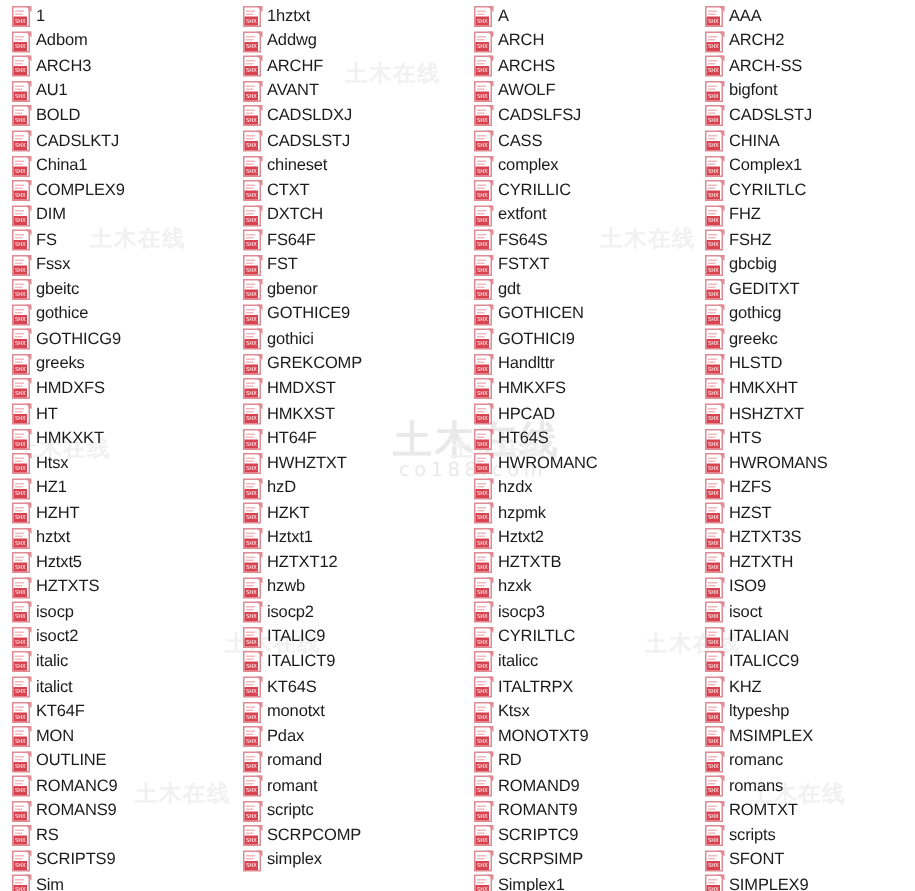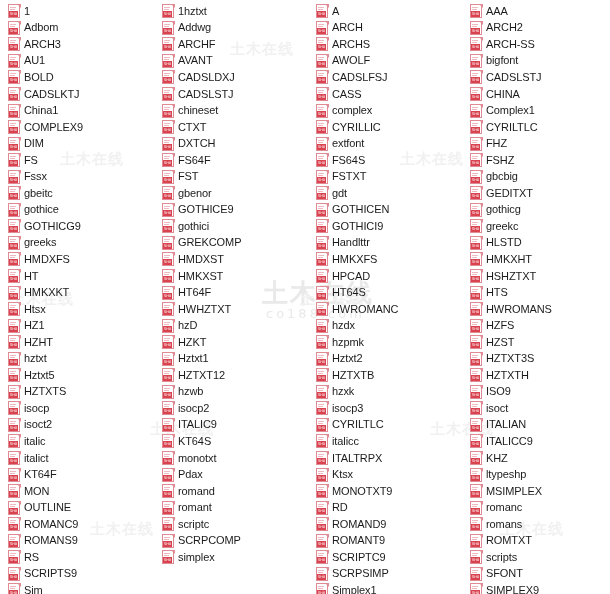--- a/index.html
+++ b/index.html
@@ -778,20 +778,30 @@
         <span class="file-label">ITALIC9</span>
       </div>
       <div class="file-item">
         <span class="file-icon">
           <span class="doc"></span>
           <span class="stripe"></span>
           <span class="stripe s2"></span>
           <span class="fold"></span>
           <span class="badge">SHX</span>
         </span>
+        <span class="file-label">ITALICT9</span>
+      </div>
+      <div class="file-item">
+        <span class="file-icon">
+          <span class="doc"></span>
+          <span class="stripe"></span>
+          <span class="stripe s2"></span>
+          <span class="fold"></span>
+          <span class="badge">SHX</span>
+        </span>
         <span class="file-label">KT64S</span>
       </div>
       <div class="file-item">
         <span class="file-icon">
           <span class="doc"></span>
           <span class="stripe"></span>
           <span class="stripe s2"></span>
           <span class="fold"></span>
           <span class="badge">SHX</span>
         </span>

